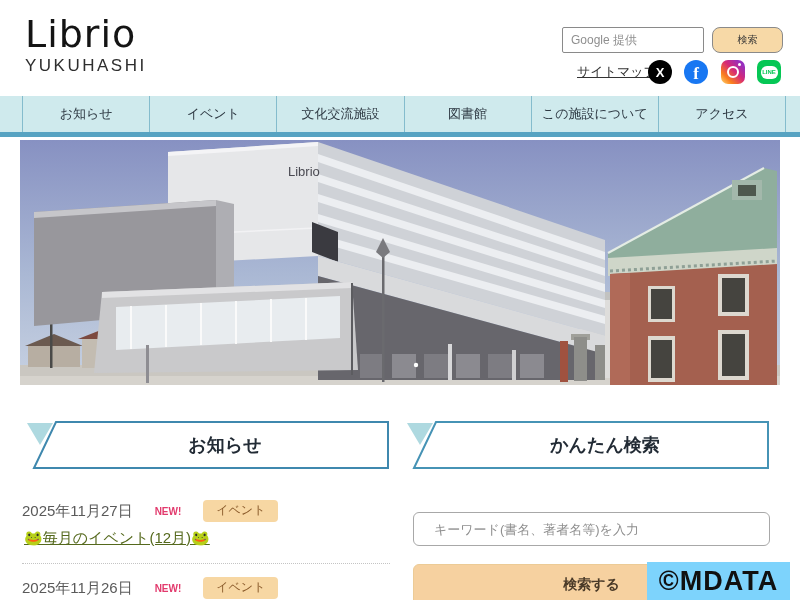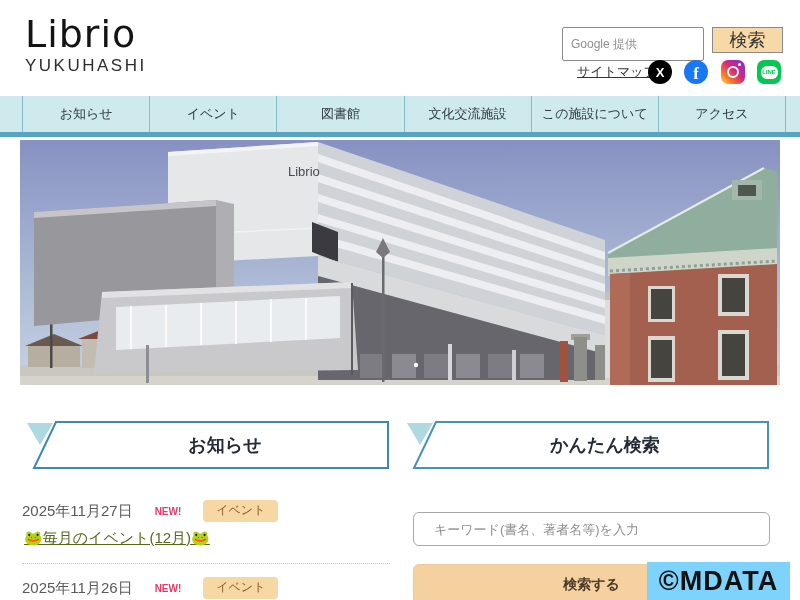--- a/index.html
+++ b/index.html
@@ -7,24 +7,24 @@
   body {
     font-family:"Liberation Sans","DejaVu Sans",sans-serif;
     background:#fff; position:relative; overflow:hidden;
     width:800px; height:600px;
   }
   
   .logo { position:absolute; left:25px; top:14px; cursor:pointer; }
   .logo-title { font-family:"DejaVu Sans",sans-serif; font-size:38px; font-weight:400; letter-spacing:1px; color:#141414; line-height:1.1; }
   .logo-sub { font-size:17px; letter-spacing:2.5px; color:#2e2e2e; margin-top:0;text-align:center; }
   .gsearch-input { position:absolute; left:562px; top:27px; width:142px; height:26px;
-    border:1px solid #8a8a8a; border-radius:2px; padding:16px 8px; font-size:12px; color:#333; }
+    border:1px solid #8a8a8a; border-radius:2px; padding:8px 8px; font-size:12px; color:#333; }
   .gsearch-input::placeholder { color:#8f8f8f; }
   .gsearch-btn { position:absolute; left:712px; top:27px; width:71px; height:26px;
-    background:#f7d9a7; border:1px solid #8a8a8a; border-radius:0; font-size:18px; color:#333; cursor:pointer; }
+    background:#f7d9a7; border:1px solid #8a8a8a; border-radius:8px; font-size:10px; color:#333; cursor:pointer; }
   .sitemap { position:absolute; left:577px; top:63px; font-size:13px; color:#333;
     text-decoration:underline; cursor:pointer; }
   .social { position:absolute; top:60px; width:24px; height:24px; cursor:pointer; }
   .icon-x { left:648px; background:#000; border-radius:50%; color:#fff; font-weight:bold;
     font-size:13px; display:flex; align-items:center; justify-content:center; }
   .icon-fb { left:684px; background:#1877f2; border-radius:50%; color:#fff;
     font-family:"Liberation Serif",serif; font-weight:bold; font-size:17px;
     display:flex; align-items:flex-end; justify-content:center; line-height:1.25; }
   .icon-ig { left:721px; border-radius:7px;
     background:linear-gradient(45deg,#feda75 0%,#fa7e1e 25%,#d62976 55%,#962fbf 85%); position:absolute; }
@@ -93,22 +93,22 @@
   <span class="ig-dot"></span>
 </div>
 <div class="social icon-line">
   <span class="line-bubble">LINE</span>
 </div>
 
 <nav>
   <ul>
     <li>お知らせ</li>
     <li>イベント</li>
+    <li>文化交流施設</li>
     <li>図書館</li>
-    <li>文化交流施設</li>
     <li>この施設について</li>
     <li>アクセス</li>
   </ul>
 </nav>
 
 <div class="hero">
 <svg viewBox="0 0 760 245" preserveAspectRatio="none">
   <defs>
     <linearGradient id="sky" x1="0" y1="0" x2="0" y2="1">
       <stop offset="0%" stop-color="#8791c2"></stop>

